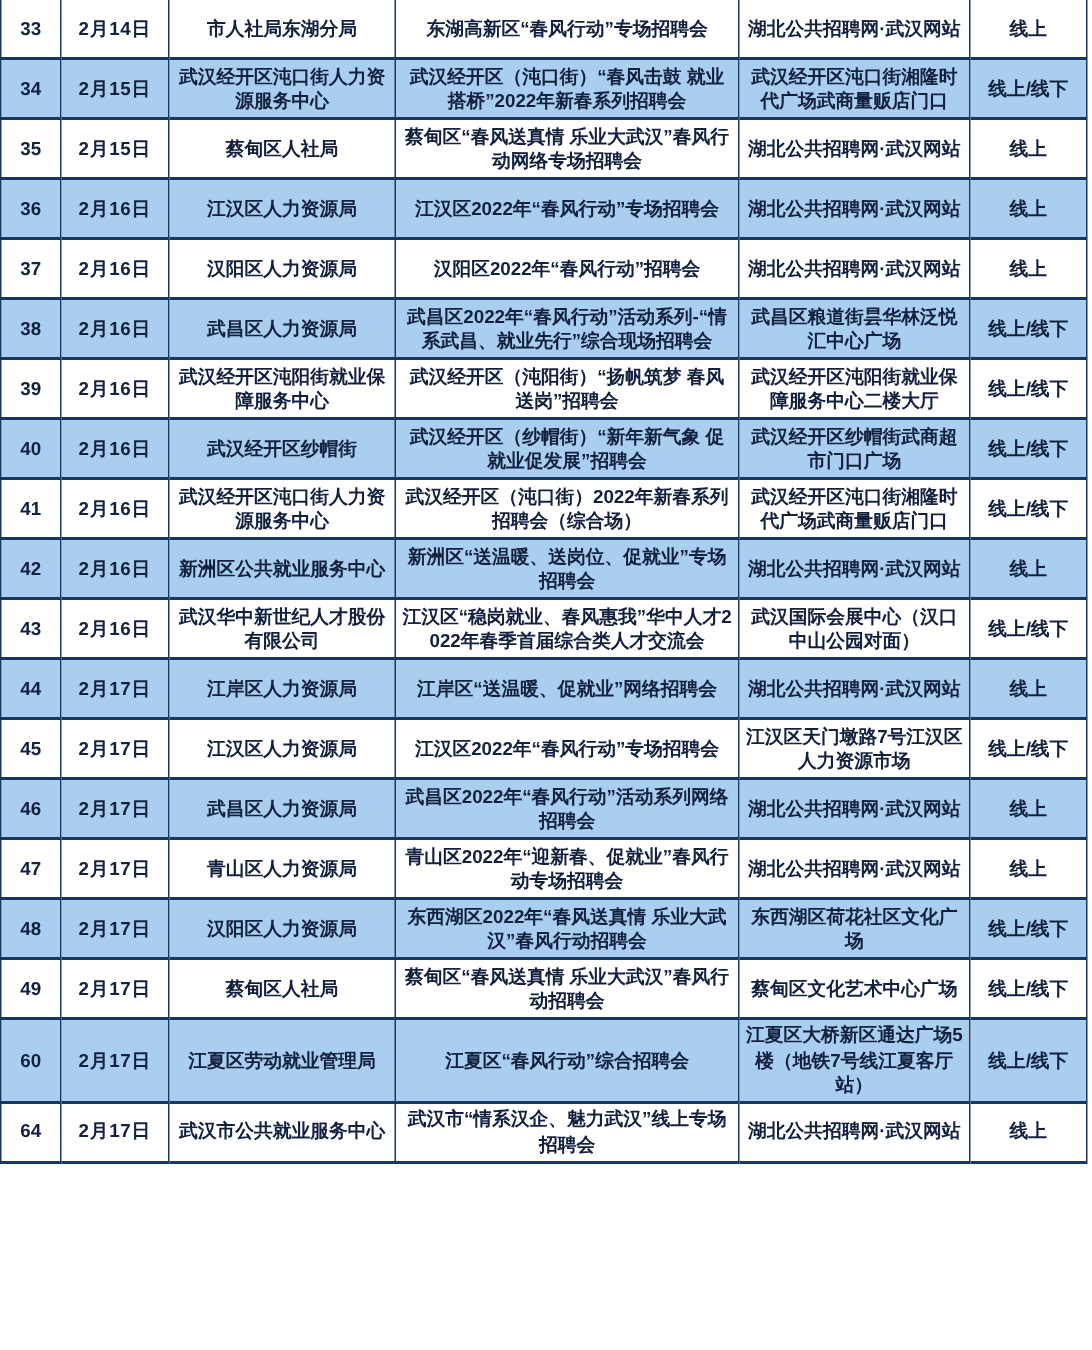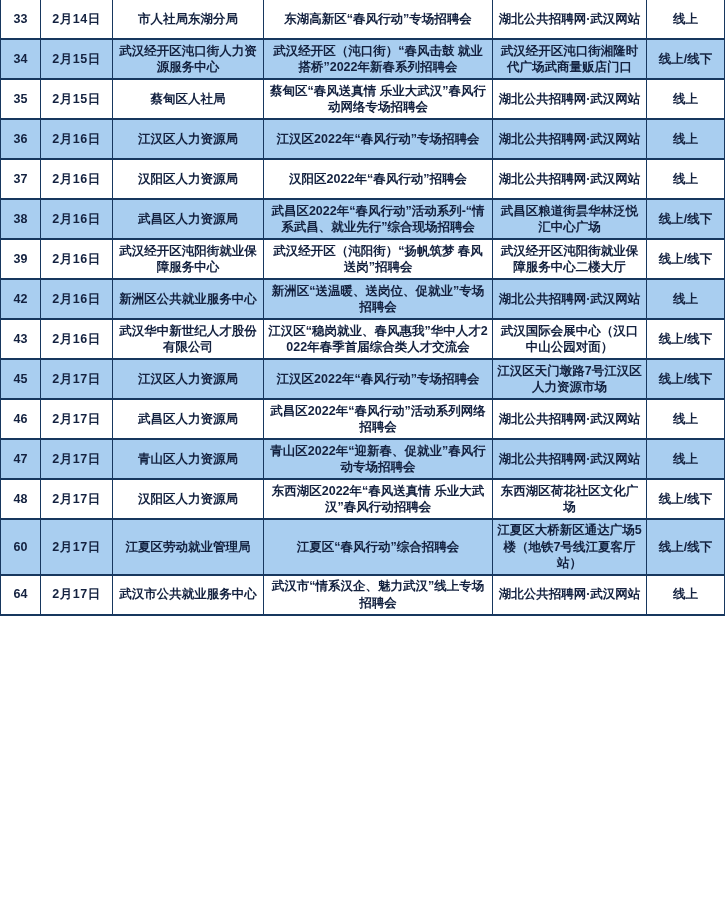--- a/index.html
+++ b/index.html
@@ -100,36 +100,60 @@
   </tr>
         <tr>
     <td class="c-no">39</td>
     <td class="c-date">2月16日</td>
     <td class="c-org">武汉经开区沌阳街就业保障服务中心</td>
     <td class="c-event">武汉经开区（沌阳街）“扬帆筑梦 春风送岗”招聘会</td>
     <td class="c-venue">武汉经开区沌阳街就业保障服务中心二楼大厅</td>
     <td class="c-mode">线上/线下</td>
   </tr>
         <tr>
+    <td class="c-no">40</td>
+    <td class="c-date">2月16日</td>
+    <td class="c-org">武汉经开区纱帽街</td>
+    <td class="c-event">武汉经开区（纱帽街）“新年新气象 促就业促发展”招聘会</td>
+    <td class="c-venue">武汉经开区纱帽街武商超市门口广场</td>
+    <td class="c-mode">线上/线下</td>
+  </tr>
+        <tr>
+    <td class="c-no">41</td>
+    <td class="c-date">2月16日</td>
+    <td class="c-org">武汉经开区沌口街人力资源服务中心</td>
+    <td class="c-event">武汉经开区（沌口街）2022年新春系列招聘会（综合场）</td>
+    <td class="c-venue">武汉经开区沌口街湘隆时代广场武商量贩店门口</td>
+    <td class="c-mode">线上/线下</td>
+  </tr>
+        <tr>
     <td class="c-no">42</td>
     <td class="c-date">2月16日</td>
     <td class="c-org">新洲区公共就业服务中心</td>
     <td class="c-event">新洲区“送温暖、送岗位、促就业”专场招聘会</td>
     <td class="c-venue">湖北公共招聘网·武汉网站</td>
     <td class="c-mode">线上</td>
   </tr>
         <tr>
     <td class="c-no">43</td>
     <td class="c-date">2月16日</td>
     <td class="c-org">武汉华中新世纪人才股份有限公司</td>
     <td class="c-event">江汉区“稳岗就业、春风惠我”华中人才2022年春季首届综合类人才交流会</td>
     <td class="c-venue">武汉国际会展中心（汉口中山公园对面）</td>
     <td class="c-mode">线上/线下</td>
   </tr>
         <tr>
+    <td class="c-no">44</td>
+    <td class="c-date">2月17日</td>
+    <td class="c-org">江岸区人力资源局</td>
+    <td class="c-event">江岸区“送温暖、促就业”网络招聘会</td>
+    <td class="c-venue">湖北公共招聘网·武汉网站</td>
+    <td class="c-mode">线上</td>
+  </tr>
+        <tr>
     <td class="c-no">45</td>
     <td class="c-date">2月17日</td>
     <td class="c-org">江汉区人力资源局</td>
     <td class="c-event">江汉区2022年“春风行动”专场招聘会</td>
     <td class="c-venue">江汉区天门墩路7号江汉区人力资源市场</td>
     <td class="c-mode">线上/线下</td>
   </tr>
         <tr>
     <td class="c-no">46</td>
     <td class="c-date">2月17日</td>
@@ -145,20 +169,28 @@
     <td class="c-event">青山区2022年“迎新春、促就业”春风行动专场招聘会</td>
     <td class="c-venue">湖北公共招聘网·武汉网站</td>
     <td class="c-mode">线上</td>
   </tr>
         <tr>
     <td class="c-no">48</td>
     <td class="c-date">2月17日</td>
     <td class="c-org">汉阳区人力资源局</td>
     <td class="c-event">东西湖区2022年“春风送真情 乐业大武汉”春风行动招聘会</td>
     <td class="c-venue">东西湖区荷花社区文化广场</td>
+    <td class="c-mode">线上/线下</td>
+  </tr>
+        <tr>
+    <td class="c-no">49</td>
+    <td class="c-date">2月17日</td>
+    <td class="c-org">蔡甸区人社局</td>
+    <td class="c-event">蔡甸区“春风送真情 乐业大武汉”春风行动招聘会</td>
+    <td class="c-venue">蔡甸区文化艺术中心广场</td>
     <td class="c-mode">线上/线下</td>
   </tr>
         <tr>
     <td class="c-no">60</td>
     <td class="c-date">2月17日</td>
     <td class="c-org">江夏区劳动就业管理局</td>
     <td class="c-event">江夏区“春风行动”综合招聘会</td>
     <td class="c-venue">江夏区大桥新区通达广场5楼（地铁7号线江夏客厅站）</td>
     <td class="c-mode">线上/线下</td>
   </tr>

